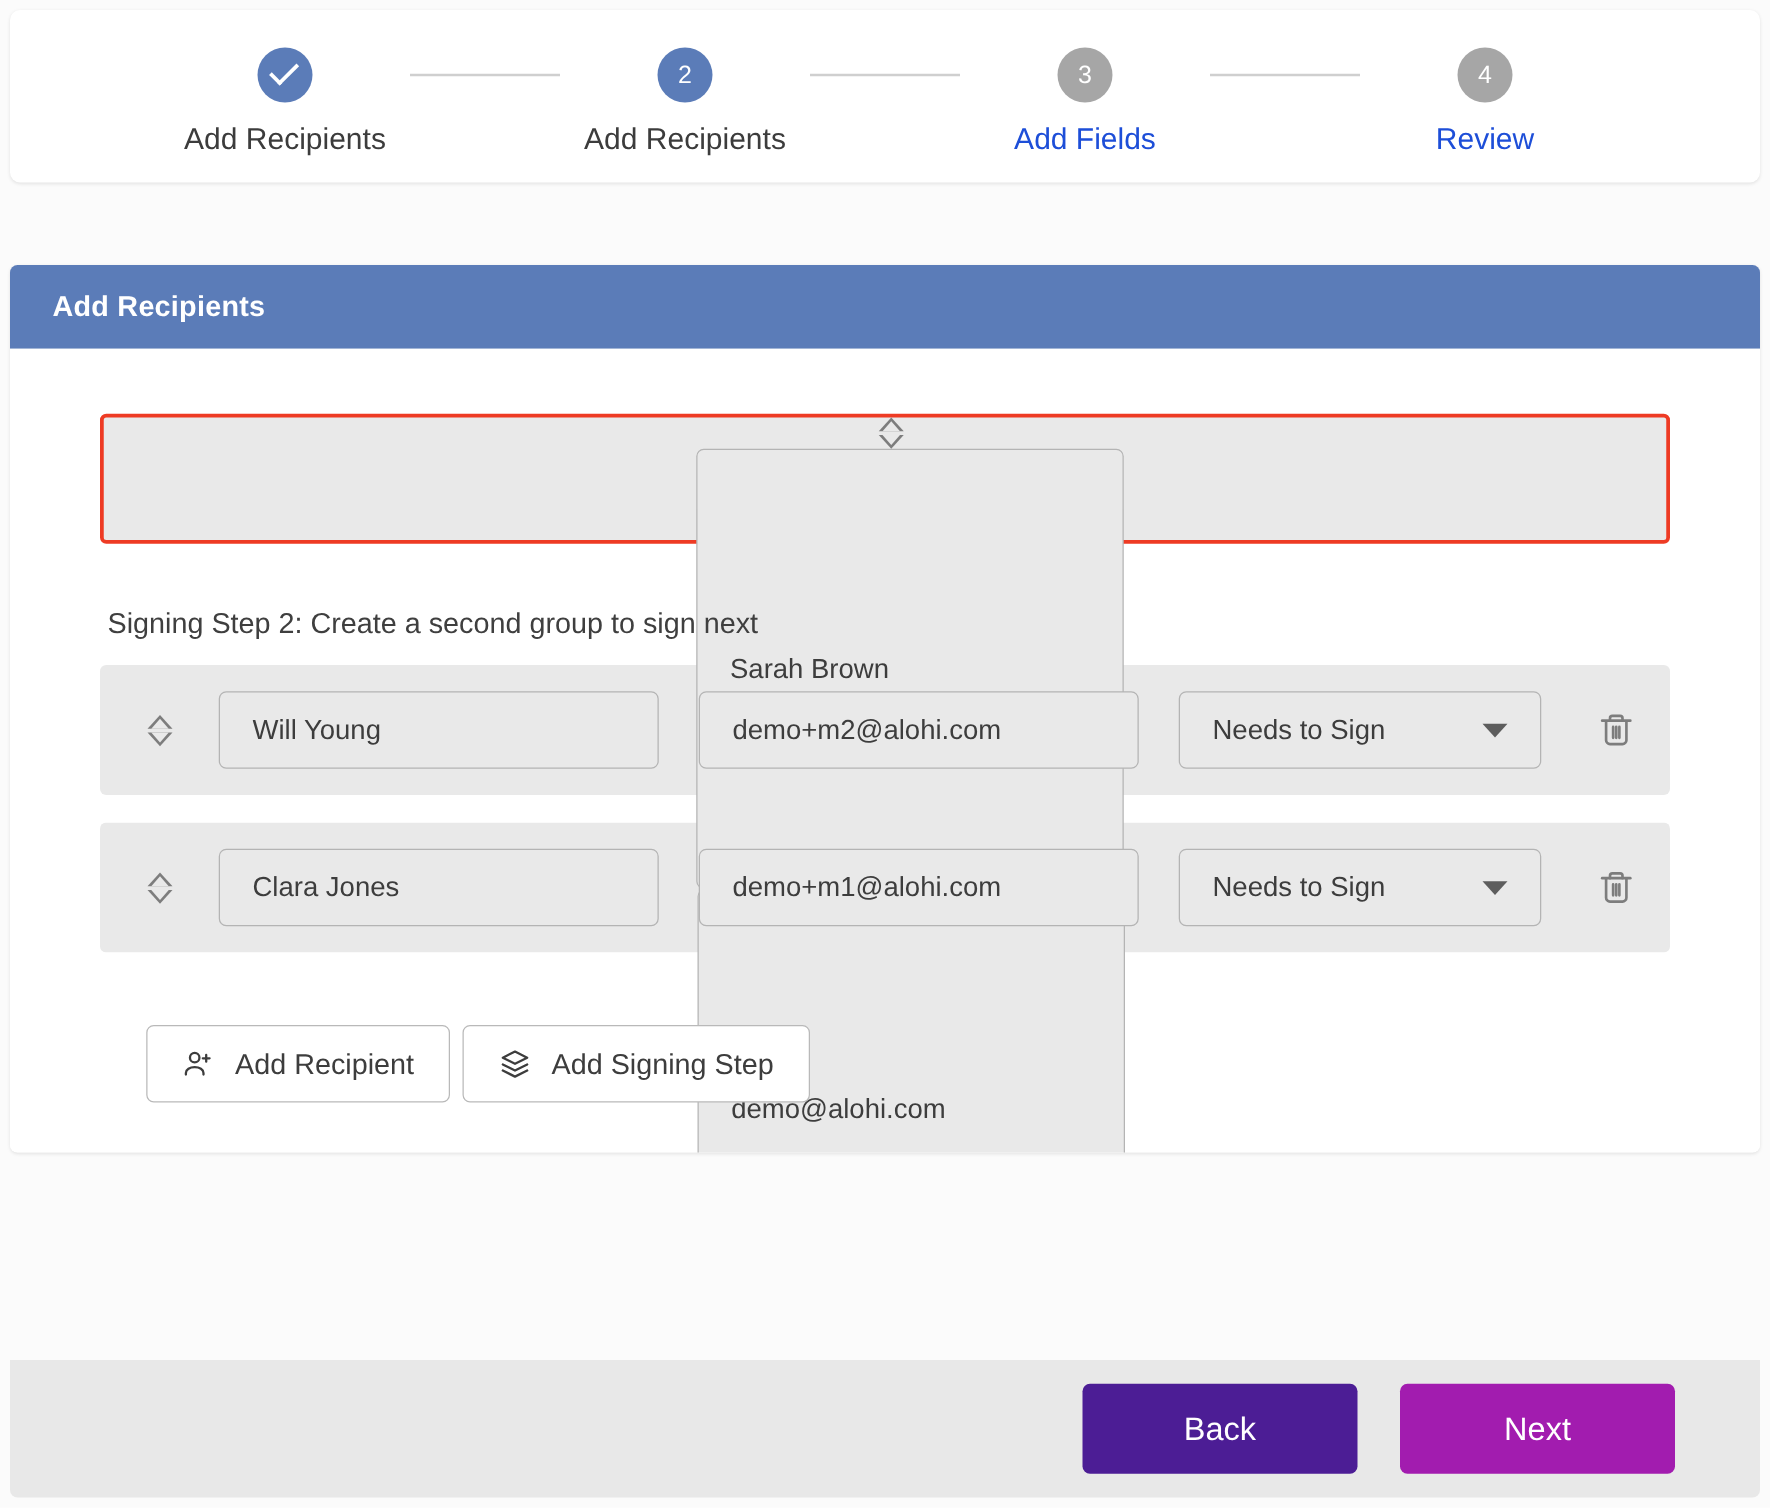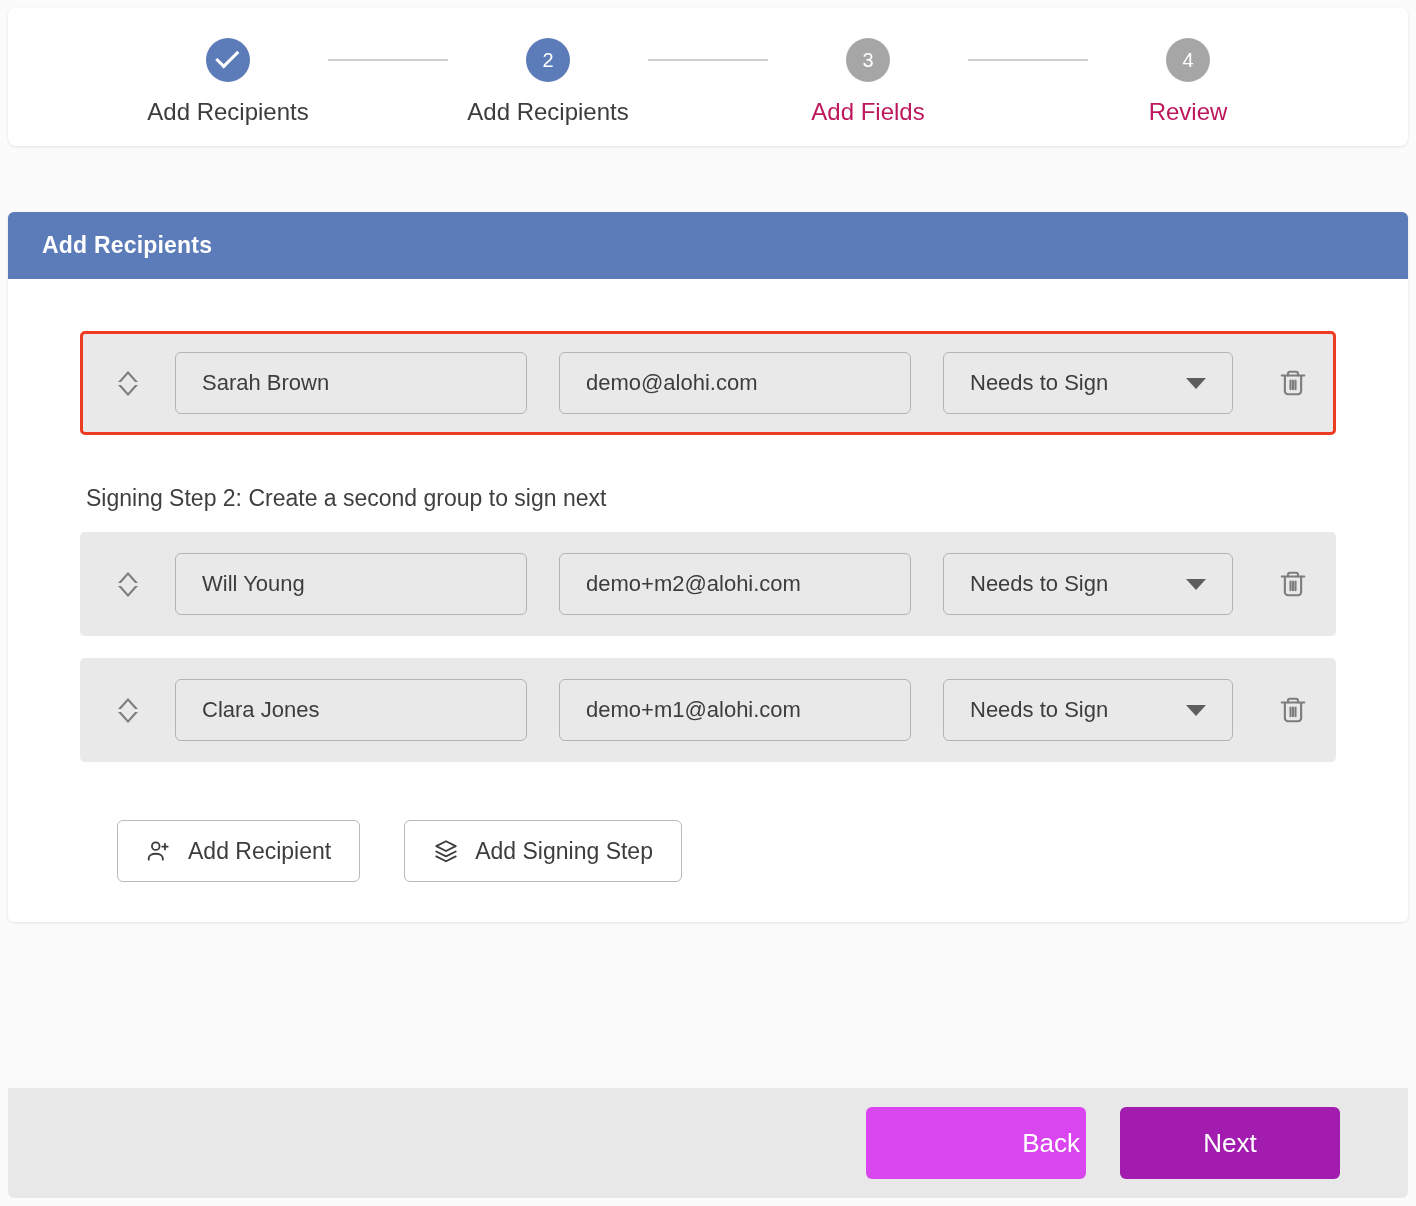--- a/index.html
+++ b/index.html
@@ -52,21 +52,21 @@
     border-left: 3.5px solid #fff;
     border-bottom: 3.5px solid #fff;
     transform: rotate(-45deg) translate(2px,-3px);
   }
   .step-label {
     margin-top: 16px;
     font-size: 24px;
     color: #3c3c3c;
     white-space: nowrap;
   }
-  .step-label.muted { color: #be185d; }
+  .step-label.muted { color: #1d4ed8; }
   .connector {
     flex: 1 1 auto;
     height: 2px;
     background: #cfcfcf;
     margin-top: 21px;
   }
 
   
   .panel {
     position: absolute;
@@ -107,20 +107,21 @@
     border-radius: 5px;
     height: 104px;
     padding: 0 18px 0 28px;
     margin-bottom: 22px;
     border: 3px solid transparent;
   }
   .recipient-row.highlighted {
     border: 3px solid #ee3b24;
     background: #e9e9e9;
     margin-bottom: 0;
+    flex-direction: column;
   }
   .group.first { margin-bottom: 0; }
 
   .drag-handle {
     flex: 0 0 auto;
     width: 34px;
     display: flex;
     flex-direction: column;
     align-items: center;
     justify-content: center;
@@ -183,21 +184,21 @@
     flex: 0 0 auto;
     margin-left: 38px;
     width: 44px; height: 44px;
     display: flex; align-items: center; justify-content: center;
     cursor: pointer;
   }
 
   
   .actions {
     display: flex;
-    gap: 44px;
+    gap: 10px;
     margin-top: 58px;
     margin-left: 6px;
     padding-left: 31px;
   }
   .action-btn {
     display: flex;
     align-items: center;
     gap: 16px;
     height: 62px;
     padding: 0 28px;
@@ -225,21 +226,21 @@
   }
   .footer-btn {
     width: 220px; height: 72px;
     border: none;
     border-radius: 6px;
     font-size: 26px;
     color: #ffffff;
     cursor: pointer;
     font-family: "Liberation Sans", sans-serif;
   }
-  .btn-back { background: #d946ef; text-align: right; }
+  .btn-back { background: #4c1d95; }
   .btn-next { background: #a21caf; }
 </style>
 </head>
 <body>
 
 <div class="stepper-card">
   <div class="stepper">
 
     <div class="step">
       <div class="step-circle done">

